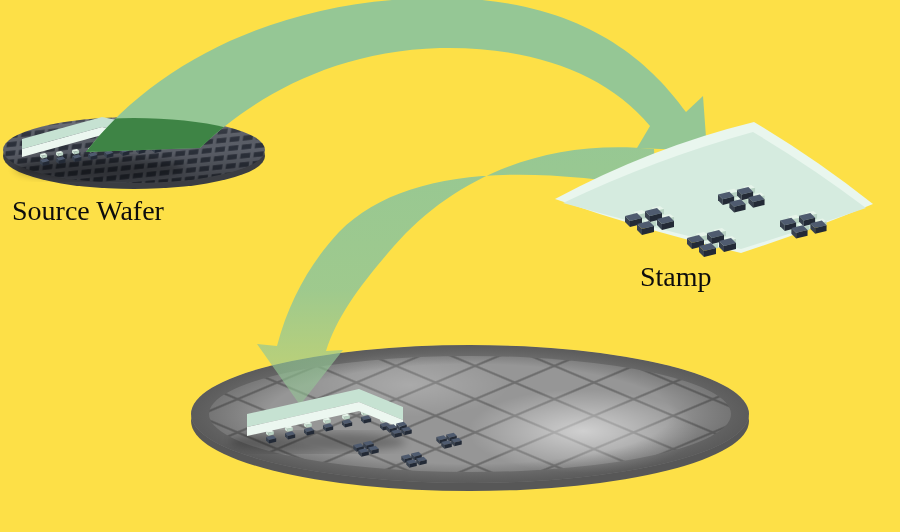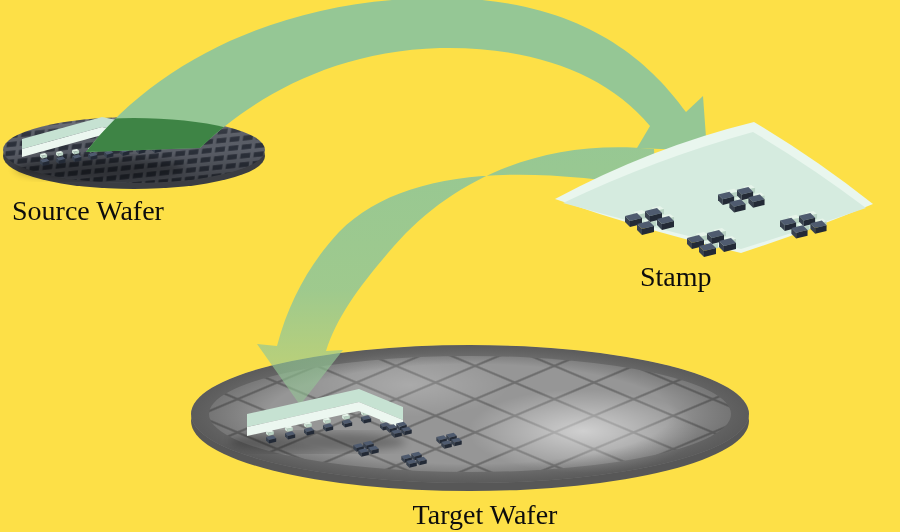--- a/index.html
+++ b/index.html
@@ -175,14 +175,13 @@
       <use href="#cluster4" xlink:href="#cluster4" transform="translate(645,226)"></use>
       <use href="#cluster4" xlink:href="#cluster4" transform="translate(737,204) scale(0.95)"></use>
       <use href="#cluster4" xlink:href="#cluster4" transform="translate(799,230) scale(0.95)"></use>
       <use href="#cluster4" xlink:href="#cluster4" transform="translate(707,248)"></use>
     </g>
   </g>
 </svg>
 
 <div class="lbl" id="lbl-source">Source Wafer</div>
 <div class="lbl" id="lbl-stamp">Stamp</div>
-<div class="lbl" id="lbl-target">Target Wafer</div>
 </div>
 
 </body></html>

